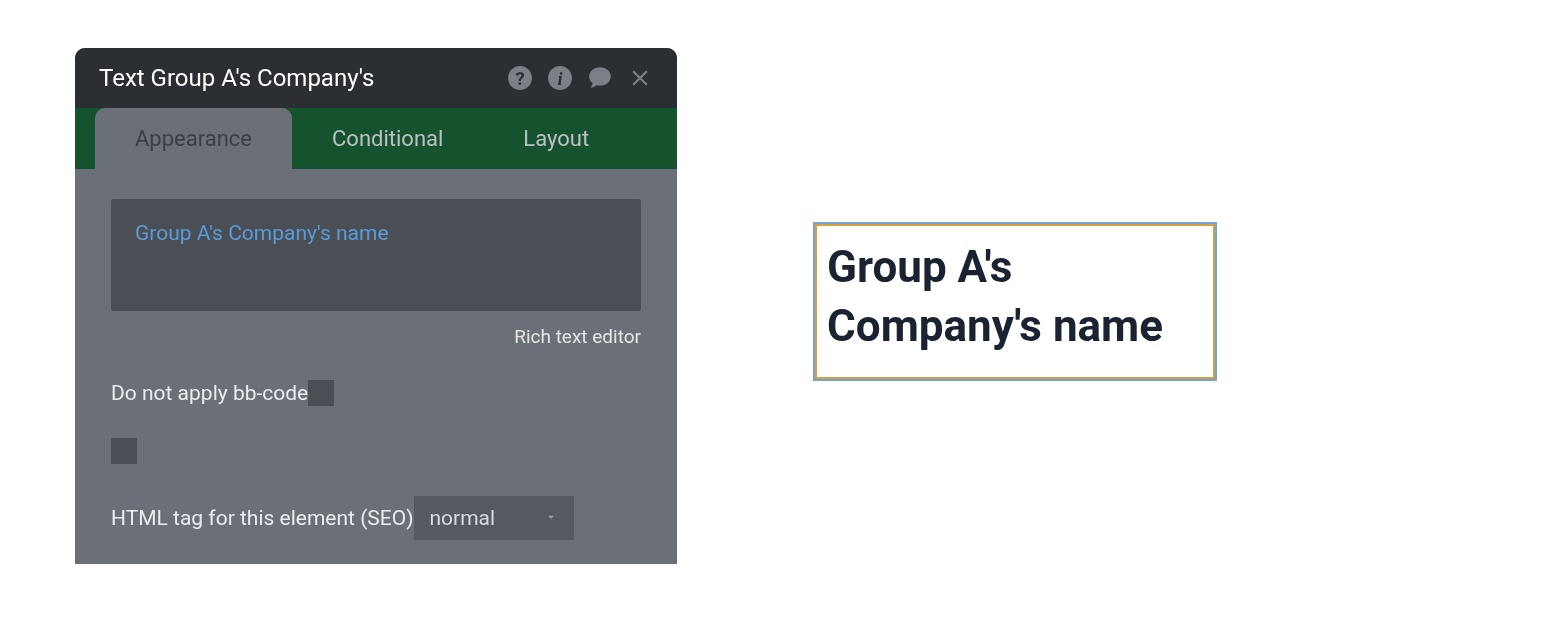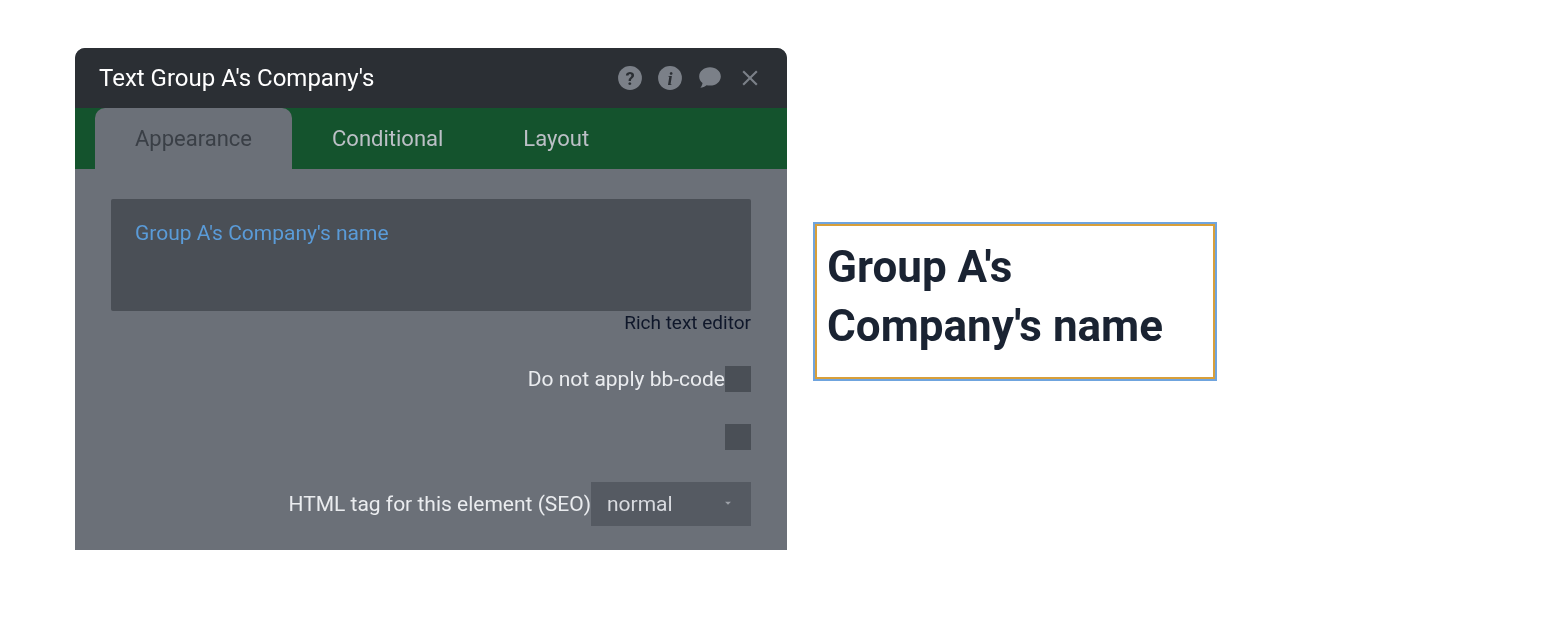--- a/index.html
+++ b/index.html
@@ -11,21 +11,21 @@
       font-family: -apple-system, BlinkMacSystemFont, "Segoe UI", Roboto, "Helvetica Neue", Arial, sans-serif;
       background: #ffffff;
       width: 1550px;
       height: 624px;
       position: relative;
     }
     .panel {
       position: absolute;
       left: 75px;
       top: 48px;
-      width: 712px;
+      width: 602px;
       background: #575d65;
       border-radius: 10px 10px 0 0;
       overflow: hidden;
     }
     .panel-header {
       background: #2b2f34;
       display: flex;
       align-items: center;
       justify-content: space-between;
       padding: 16px 24px;
@@ -78,28 +78,29 @@
       background: #4a4f56;
       padding: 22px 24px;
       min-height: 112px;
       border-radius: 2px;
     }
     .expression-text {
       color: #5a9bd8;
       font-size: 21px;
     }
     .rich-text-link {
-      color: #0f172a;
+      color: #e5e5e5;
       font-size: 19px;
       text-align: right;
+      margin-top: 14px;
       cursor: pointer;
     }
     .option-row {
       display: flex;
-      justify-content: flex-end;
+      justify-content: flex-start;
       align-items: center;
       margin-top: 32px;
     }
     .option-label {
       color: #eaecef;
       font-size: 21px;
     }
     .checkbox {
       width: 26px;
       height: 26px;

